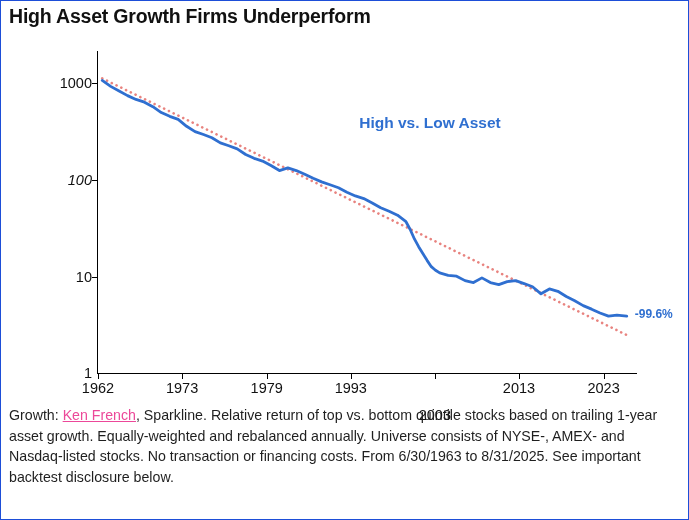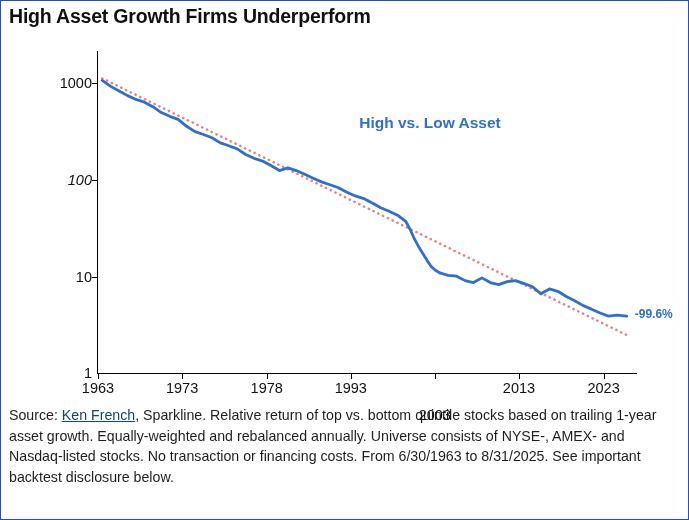--- a/index.html
+++ b/index.html
@@ -112,21 +112,21 @@
   #source {
     position: absolute;
     left: 8px;
     top: 404px;
     width: 672px;
     font-size: 14.2px;
     line-height: 1.45;
     color: #1f1f1f;
   }
   #source a {
-    color: #0c4a6e;
+    color: #ec4899;
     text-decoration: underline;
   }
 </style>
 </head>
 <body>
 
 <div id="page">
 
   <div id="title">High Asset Growth Firms Underperform</div>
 
@@ -135,25 +135,25 @@
     <div id="plot">
 
       <div class="ytick" style="top:9.9%;">1000</div>
       <div class="ytickmark" style="top:9.9%;"></div>
       <div class="ytick" style="top:40.1%;font-style:italic;">100</div>
       <div class="ytickmark" style="top:40.1%;"></div>
       <div class="ytick" style="top:70.2%;">10</div>
       <div class="ytickmark" style="top:70.2%;"></div>
       <div class="ytick" style="top:100%;">1</div>
 
-      <div class="xtick" style="left:0%;">1963</div>
+      <div class="xtick" style="left:0%;">1962</div>
       <div class="xtickmark" style="left:0%;"></div>
       <div class="xtick" style="left:15.6%;text-align:center;">1973</div>
       <div class="xtickmark" style="left:15.6%;"></div>
-      <div class="xtick" style="left:31.3%;">1978</div>
+      <div class="xtick" style="left:31.3%;">1979</div>
       <div class="xtickmark" style="left:31.3%;"></div>
       <div class="xtick" style="left:46.9%;text-align:center;">1993</div>
       <div class="xtickmark" style="left:46.9%;"></div>
       <div class="xtick" style="left:62.5%;margin-top:34px;">2003</div>
       <div class="xtickmark" style="left:62.5%;"></div>
       <div class="xtick" style="left:78.1%;">2013</div>
       <div class="xtickmark" style="left:78.1%;"></div>
       <div class="xtick" style="left:93.8%;text-align:right;">2023</div>
       <div class="xtickmark" style="left:93.8%;"></div>
 
@@ -164,16 +164,16 @@
 
       <div id="series-annotation">
         <span>High vs. Low Asset</span><br>
       </div>
 
       <div id="end-label" style="left: 536.778px; top: 256.165px; color: rgb(47, 111, 208);">-99.6%</div>
     </div>
   </div>
 
   <div id="source">
-    <span>Source: </span><a href="#">Ken French</a><span>, Sparkline. Relative return of top vs. bottom quintile stocks based on trailing 1-year asset growth. Equally-weighted and rebalanced annually. Universe consists of NYSE-, AMEX- and Nasdaq-listed stocks. No transaction or financing costs. From 6/30/1963 to 8/31/2025. See important backtest disclosure below.</span>
+    <span>Growth: </span><a href="#">Ken French</a><span>, Sparkline. Relative return of top vs. bottom quintile stocks based on trailing 1-year asset growth. Equally-weighted and rebalanced annually. Universe consists of NYSE-, AMEX- and Nasdaq-listed stocks. No transaction or financing costs. From 6/30/1963 to 8/31/2025. See important backtest disclosure below.</span>
   </div>
 
 </div>
 
 </body></html>

